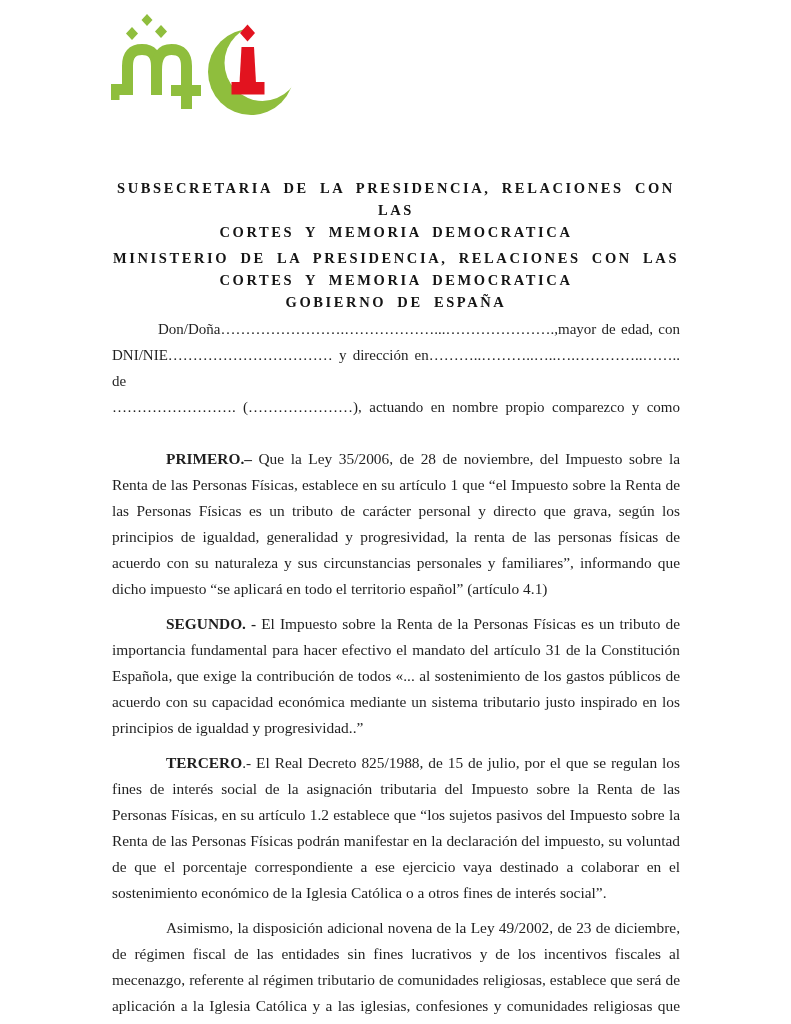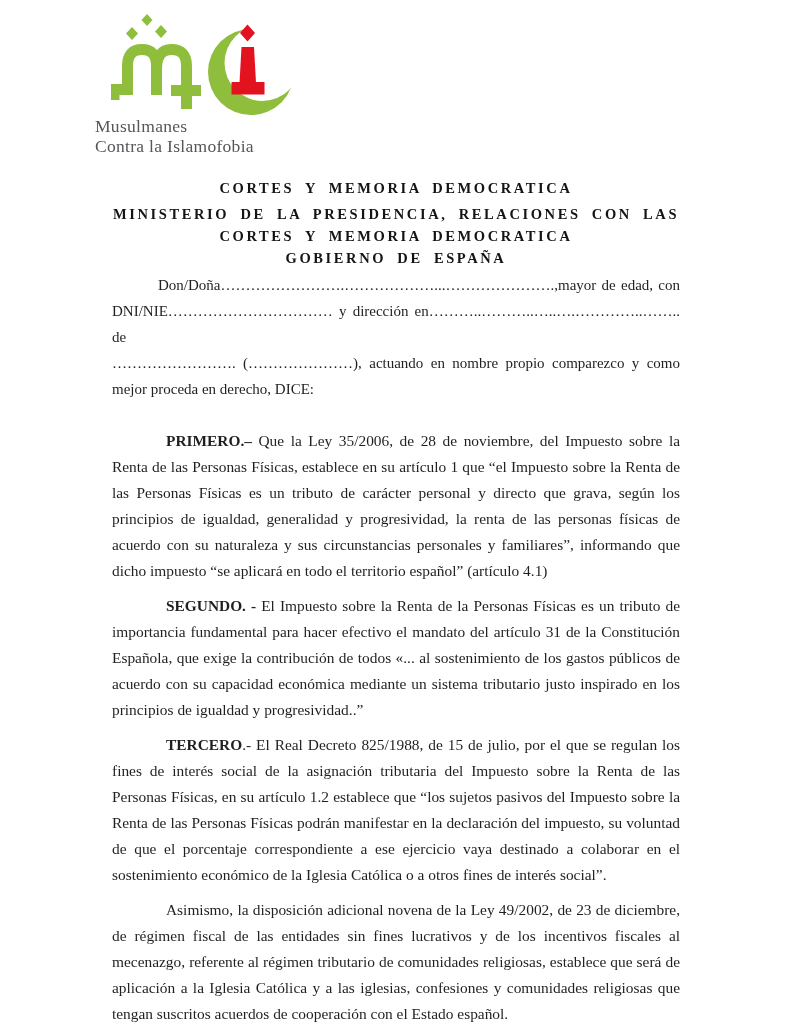--- a/index.html
+++ b/index.html
@@ -82,46 +82,42 @@
         <circle cx="140" cy="60" r="43" fill="#8fbe3d"></circle>
         <circle cx="151.5" cy="51" r="38" fill="#ffffff"></circle>
       </g>
 
       <g>
         <path d="M136.5 12.5 l7.5 8.5 -7.5 8.5 -7.5 -8.5 z" fill="#e2131f"></path>
         <polygon points="130.5,35 143,35 145,71 128.5,71" fill="#e2131f"></polygon>
         <rect x="120.5" y="70" width="33" height="12.5" fill="#e2131f"></rect>
       </g>
     </svg>
-    <div class="logo-text">
-      <div>Musulmanes</div>
-      <div>Contra la Islamofobia</div>
-    </div>
   </div>
 
   <div class="doc">
 
     <div class="heading heading-1">
+      <div>SUBSECRETARIA DE LA PRESIDENCIA, RELACIONES CON LAS</div>
       <div>CORTES Y MEMORIA DEMOCRATICA</div>
     </div>
 
     <div class="heading heading-2">
       <div>MINISTERIO DE LA PRESIDENCIA, RELACIONES CON LAS</div>
       <div>CORTES Y MEMORIA DEMOCRATICA</div>
     </div>
 
     <div class="heading heading-3">
       <div>GOBIERNO DE ESPAÑA</div>
     </div>
 
     <div class="intro">
       <div class="intro-line first">Don/Doña…………………….………………...………………….,mayor de edad, con</div>
       <div class="intro-line">DNI/NIE…………………………… y dirección en………..………..…..….…………..…….. de</div>
       <div class="intro-line">……………………. (…………………), actuando en nombre propio comparezco y como</div>
-      <div class="intro-line last">mejor proceda en derecho, DICE:</div>
     </div>
 
     <p class="para pre-gap"><span class="lead">PRIMERO.–</span><span> Que la Ley 35/2006, de 28 de noviembre, del Impuesto sobre la Renta de las Personas Físicas, establece en su artículo 1 que “el Impuesto sobre la Renta de las Personas Físicas es un tributo de carácter personal y directo que grava, según los principios de igualdad, generalidad y progresividad, la renta de las personas físicas de acuerdo con su naturaleza y sus circunstancias personales y familiares”, informando que dicho impuesto “se aplicará en todo el territorio español” (artículo 4.1)</span></p>
 
     <p class="para"><span class="lead">SEGUNDO. -</span><span> El Impuesto sobre la Renta de la Personas Físicas es un tributo de importancia fundamental para hacer efectivo el mandato del artículo 31 de la Constitución Española, que exige la contribución de todos «... al sostenimiento de los gastos públicos de acuerdo con su capacidad económica mediante un sistema tributario justo inspirado en los principios de igualdad y progresividad..”</span></p>
 
     <p class="para"><span class="lead">TERCERO</span><span>.- El Real Decreto 825/1988, de 15 de julio, por el que se regulan los fines de interés social de la asignación tributaria del Impuesto sobre la Renta de las Personas Físicas, en su artículo 1.2  establece que “los sujetos pasivos del Impuesto sobre la Renta de las Personas Físicas podrán manifestar en la declaración del impuesto, su voluntad de que el porcentaje correspondiente a ese ejercicio vaya destinado a colaborar en el sostenimiento económico de la Iglesia Católica o a otros fines de interés social”.</span></p>
 
     <p class="para"><span class="lead"></span><span>Asimismo, la disposición adicional novena de la Ley 49/2002, de 23 de diciembre, de régimen fiscal de las entidades sin fines lucrativos y de los incentivos fiscales al mecenazgo, referente al régimen tributario de comunidades religiosas, establece que será de aplicación a la Iglesia Católica y a las iglesias, confesiones y comunidades religiosas que tengan suscritos acuerdos de cooperación con el Estado español.</span></p>
 

